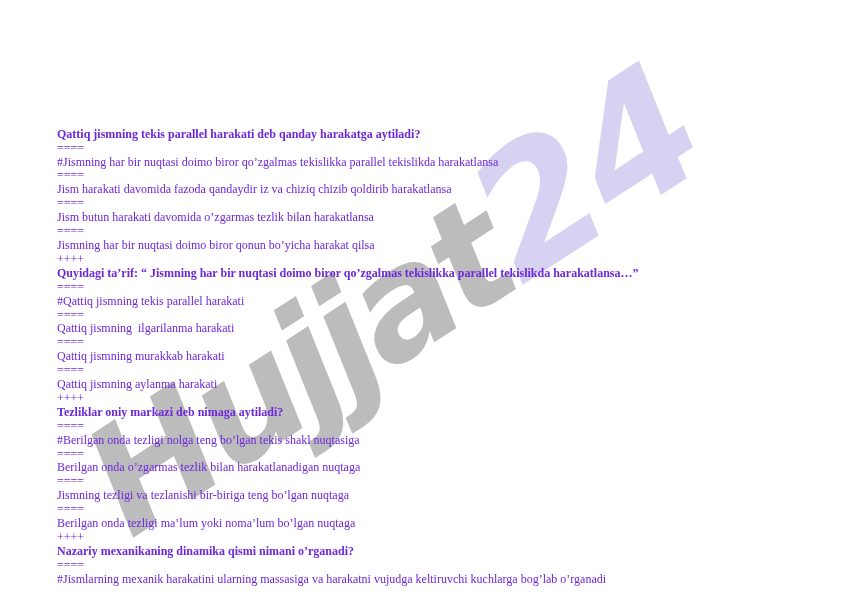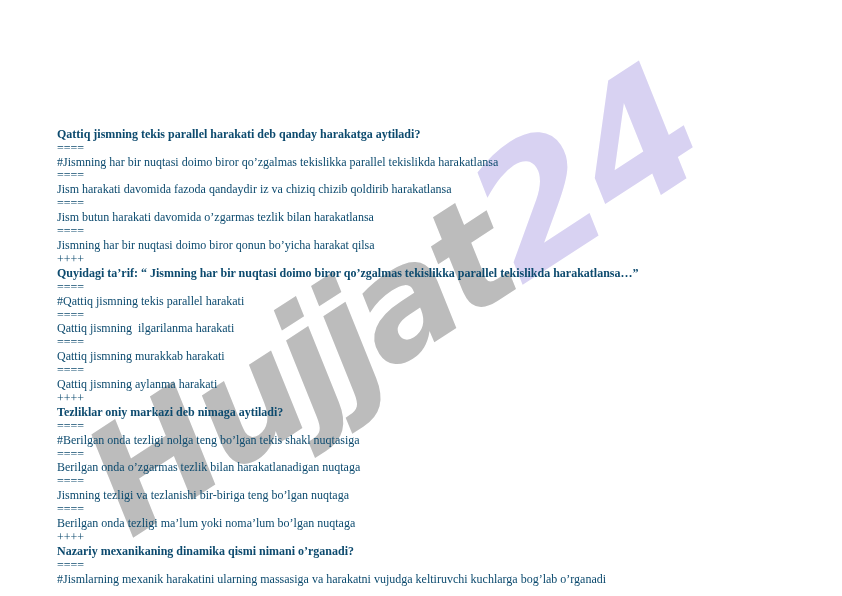--- a/index.html
+++ b/index.html
@@ -54,17 +54,17 @@
 </style>
 </head>
 <body>
 
 <div class="page">
 
   <div class="watermark">
     <span class="wm-word" style="color: rgb(188, 188, 188);">Hujjat</span><span class="wm-num" style="color: rgb(216, 210, 242);">24</span>
   </div>
 
-  <div class="doc" style="color: #0c4a6e;">
+  <div class="doc" style="color: #6d28d9;">
     
   <div class="line bold">Qattiq jismning tekis parallel harakati deb qanday harakatga aytiladi?</div><div class="line">====</div><div class="line">#Jismning har bir nuqtasi doimo biror qo’zgalmas tekislikka parallel tekislikda harakatlansa</div><div class="line">====</div><div class="line">Jism harakati davomida fazoda qandaydir iz va chiziq chizib qoldirib harakatlansa</div><div class="line">====</div><div class="line">Jism butun harakati davomida o’zgarmas tezlik bilan harakatlansa</div><div class="line">====</div><div class="line">Jismning har bir nuqtasi doimo biror qonun bo’yicha harakat qilsa</div><div class="line">++++</div><div class="line bold">Quyidagi ta’rif: “ Jismning har bir nuqtasi doimo biror qo’zgalmas tekislikka parallel tekislikda harakatlansa…”</div><div class="line">====</div><div class="line">#Qattiq jismning tekis parallel harakati</div><div class="line">====</div><div class="line">Qattiq jismning  ilgarilanma harakati</div><div class="line">====</div><div class="line">Qattiq jismning murakkab harakati</div><div class="line">====</div><div class="line">Qattiq jismning aylanma harakati</div><div class="line">++++</div><div class="line bold">Tezliklar oniy markazi deb nimaga aytiladi?</div><div class="line">====</div><div class="line">#Berilgan onda tezligi nolga teng bo’lgan tekis shakl nuqtasiga</div><div class="line">====</div><div class="line">Berilgan onda o’zgarmas tezlik bilan harakatlanadigan nuqtaga</div><div class="line">====</div><div class="line">Jismning tezligi va tezlanishi bir-biriga teng bo’lgan nuqtaga</div><div class="line">====</div><div class="line">Berilgan onda tezligi ma’lum yoki noma’lum bo’lgan nuqtaga</div><div class="line">++++</div><div class="line bold">Nazariy mexanikaning dinamika qismi nimani o’rganadi?</div><div class="line">====</div><div class="line">#Jismlarning mexanik harakatini ularning massasiga va harakatni vujudga keltiruvchi kuchlarga bog’lab o’rganadi</div></div>
 
 </div>
 
 </body></html>

